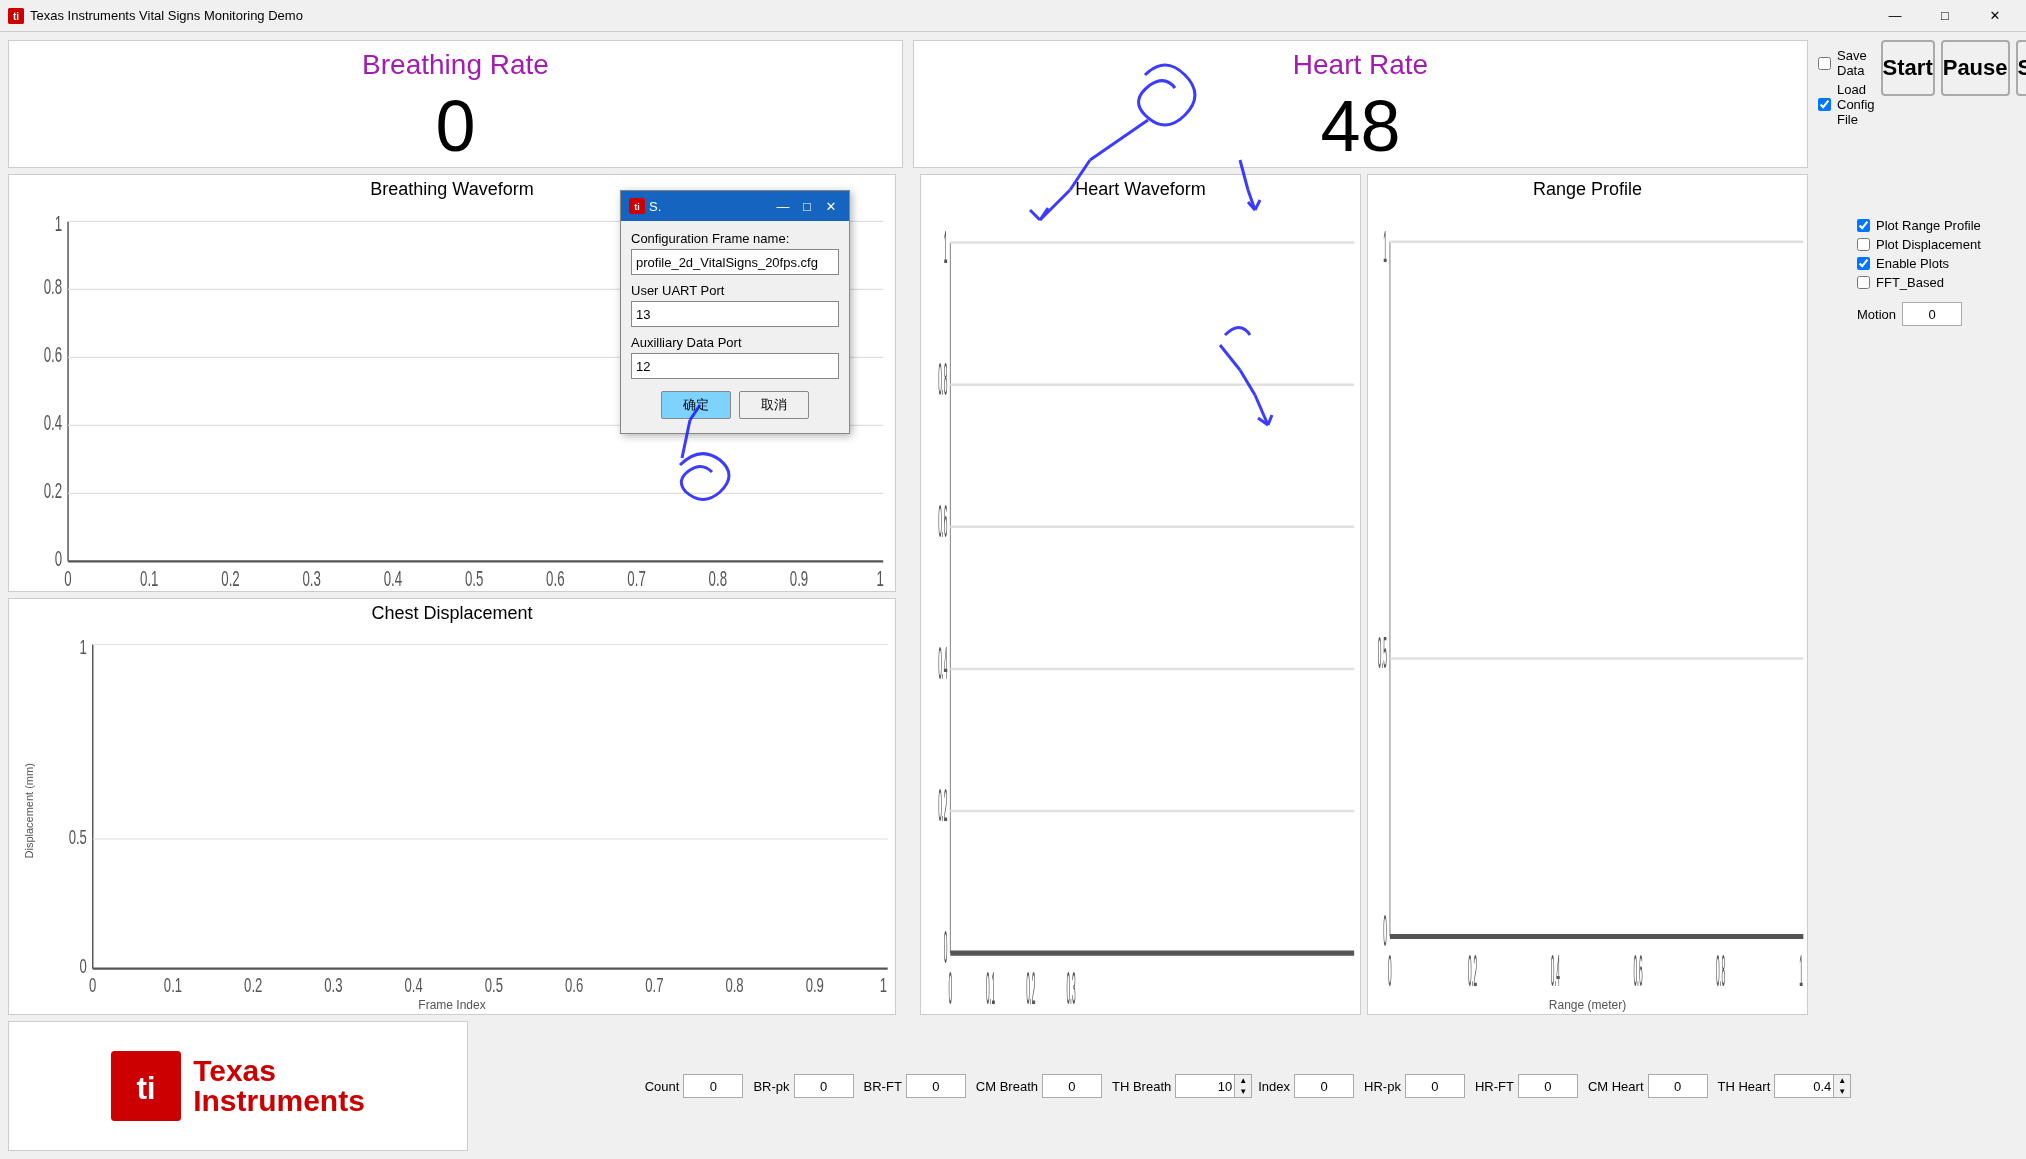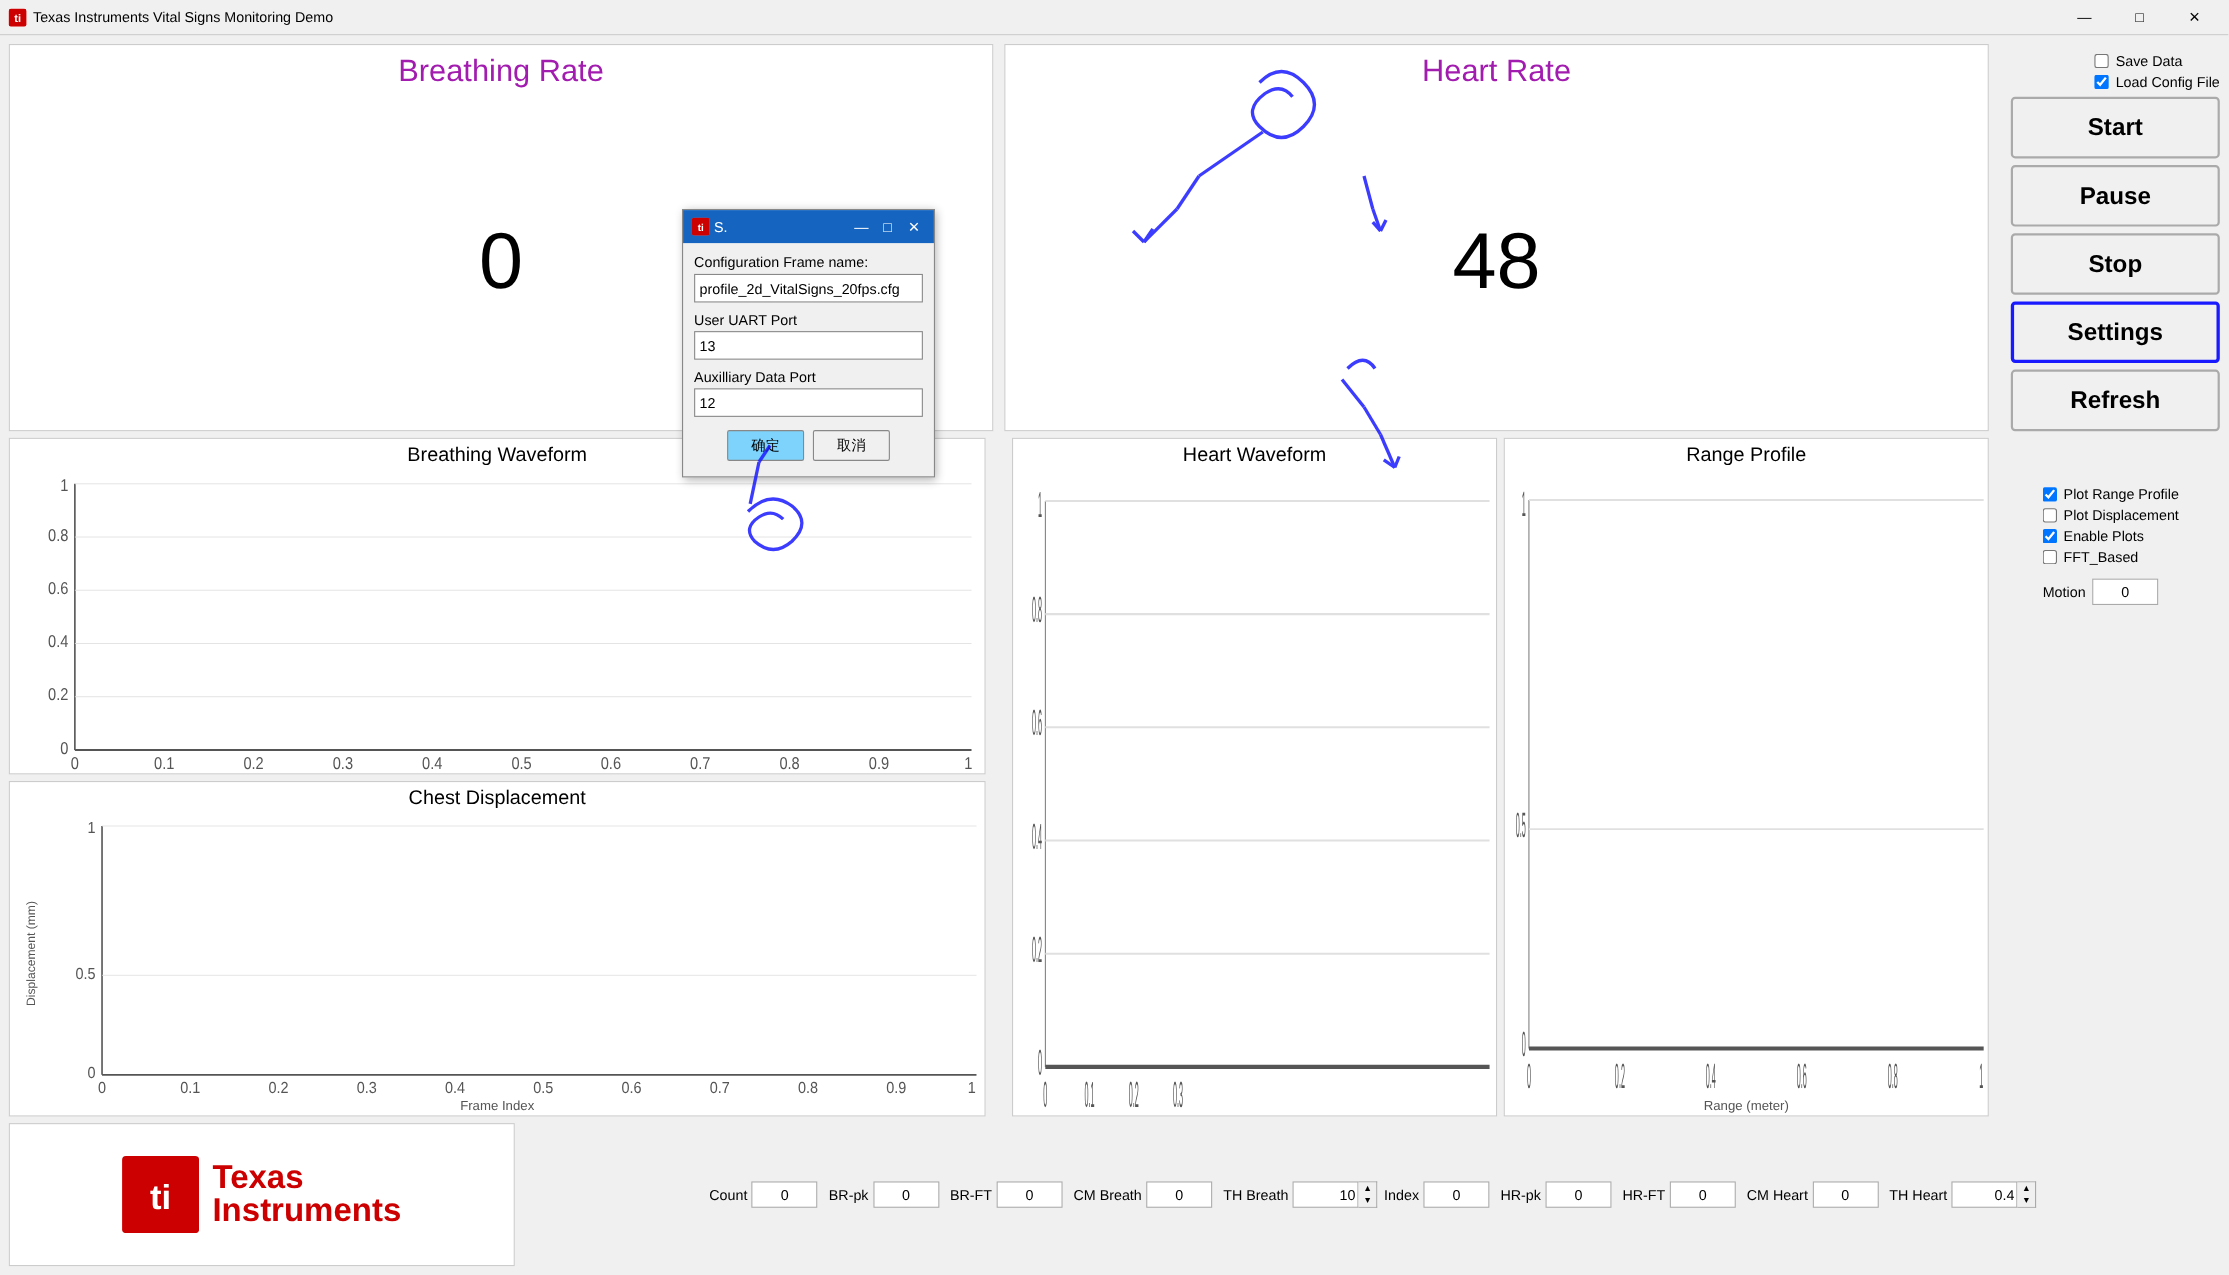--- a/index.html
+++ b/index.html
@@ -82,25 +82,24 @@
       font-weight: normal;
       color: #000;
       flex: 1;
       display: flex;
       align-items: center;
       justify-content: center;
     }
 
     .right-controls {
       display: flex;
-      flex-direction: column;
+      flex-direction: row;
       gap: 6px;
       width: 200px;
       flex-shrink: 0;
-      align-items: flex-end;
     }
 
     .checkbox-group {
       display: flex;
       flex-direction: column;
       gap: 4px;
       padding-top: 8px;
     }
 
     .checkbox-item {

